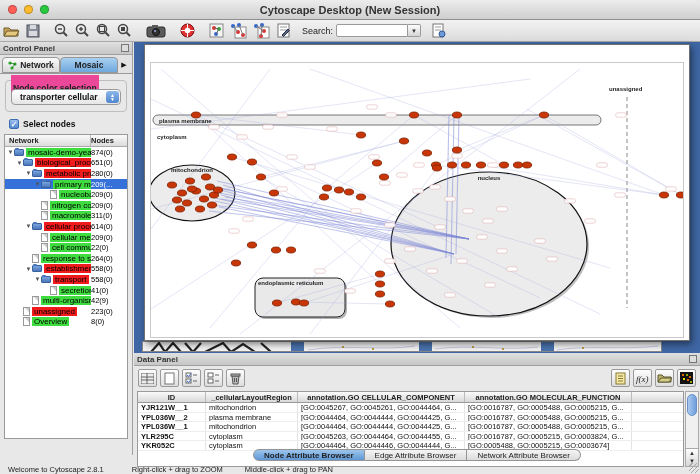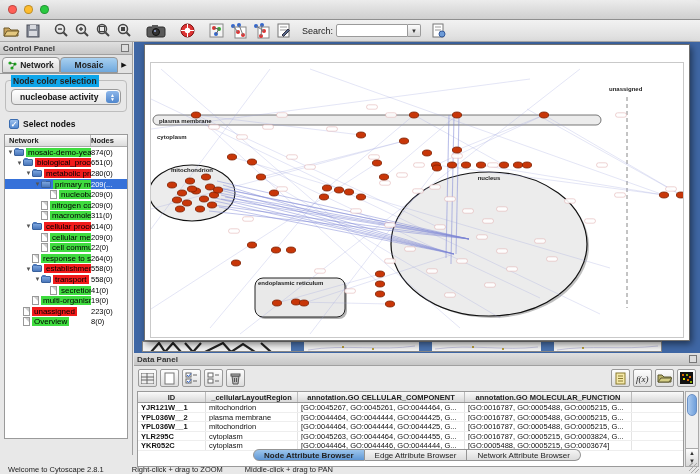--- a/index.html
+++ b/index.html
@@ -21,21 +21,21 @@
   .searchdrop{width:13px;height:13px;background:linear-gradient(#fdfdfd,#d5d5d5);border:1px solid #9a9a9a;border-left:none;border-radius:0 2px 2px 0;display:flex;align-items:center;justify-content:center;font-size:6px;color:#333;}
   
   .cpanel{position:absolute;left:0;top:42px;width:133px;height:413px;background:#e8e8e8;border-right:1px solid #9f9f9f;}
   .panhead{height:13px;background:linear-gradient(#e0e0e0,#c6c6c6);border-bottom:1px solid #a0a0a0;display:flex;align-items:center;font-size:8px;font-weight:bold;color:#333;padding:0 3px;}
   .panhead .flt{margin-left:auto;width:8px;height:8px;border:1px solid #777;background:#ddd;position:relative;}
   .cptabs{display:flex;align-items:flex-end;height:19px;padding:2px 2px 0 2px;border-bottom:1px solid #9a9a9a;background:#e2e2e2;}
   .cptab{flex:1;height:16px;display:flex;align-items:center;justify-content:center;gap:3px;font-size:8.5px;font-weight:bold;color:#222;background:linear-gradient(#fbfbfb,#d8d8d8);border:1px solid #969696;border-radius:4px 4px 0 0;}
   .cptab.sel{background:linear-gradient(#a8d0f0,#6fa8dd);}
   .tabarrow{width:12px;height:16px;display:flex;align-items:center;justify-content:center;font-size:7px;color:#111;}
   .groupbox{margin:6px 5px 2px 5px;border:1px solid #bdbdbd;border-radius:4px;padding:8px 5px 6px 5px;position:relative;}
-  .groupbox .glabel{position:absolute;top:-6px;left:5px;background:#0ea5e9;font-size:8.5px;font-weight:bold;color:#222;padding:1px 2px;}
+  .groupbox .glabel{position:absolute;top:-6px;left:5px;background:#ec4899;font-size:8.5px;font-weight:bold;color:#222;padding:8px 2px;}
   .dropdown{height:16px;background:linear-gradient(#ffffff,#e6e6e6);border:1px solid #9a9a9a;border-radius:4px;display:flex;align-items:center;font-size:8.5px;font-weight:bold;color:#111;padding-left:8px;position:relative;}
   .dropdown .stepper{position:absolute;right:1px;top:1px;bottom:1px;width:13px;background:linear-gradient(#8db7ea,#4f86cc);border-radius:3px;display:flex;flex-direction:column;align-items:center;justify-content:center;color:#fff;font-size:5px;line-height:4px;}
   .checkrow{display:flex;align-items:center;gap:4px;margin:7px 0 5px 9px;}
   .checkbox{width:10px;height:10px;background:linear-gradient(#9cc1ee,#5187cf);border:1px solid #3a6cb0;border-radius:2px;color:#fff;font-size:8px;line-height:10px;text-align:center;font-weight:bold;}
   .checklbl{font-size:8.5px;font-weight:bold;color:#111;}
   .treewrap{margin:2px 4px 0 4px;border:1px solid #9a9a9a;background:#fff;height:305px;overflow:hidden;}
   .treehead{display:flex;height:12px;border-bottom:1px solid #aaa;background:linear-gradient(#fafafa,#dcdcdc);font-size:7.5px;font-weight:bold;color:#222;}
   .treehead .c1{flex:1;padding:1px 0 0 4px;border-right:1px solid #bbb;}
   .treehead .c2{width:36px;padding:1px 3px 0 0;text-align:left;}
   .trow{display:flex;align-items:center;height:10.6px;font-size:8px;color:#000;white-space:nowrap;}
@@ -89,20 +89,21 @@
   .grip{position:absolute;right:1px;bottom:1px;width:10px;height:10px;background:repeating-linear-gradient(135deg,transparent 0 2px,#aaa 2px 3px);}
   svg{display:block;}
 </style>
 </head>
 <body>
 
 <div class="titlebar">
   <div class="tl r"></div>
   <div class="tl y"></div>
   <div class="tl g"></div>
+  <div class="wintitle">Cytoscape Desktop (New Session)</div>
 </div>
 
 <div class="toolbar">
   <div class="tbtn">
       <svg width="17" height="14">
         <path d="M1,12 L1,4 L6,4 L8,6 L15,6 L15,12 Z" fill="#c9a25a" stroke="#6e5a2a"></path>
         <path d="M1,12 L4,7 L16,7 L13,12 Z" fill="#e4c87f" stroke="#6e5a2a"></path>
       </svg>
     </div>
   <div class="tbtn">
@@ -232,21 +233,21 @@
       <span>Network</span>
     </div>
     <div class="cptab sel">
       <span>Mosaic</span>
     </div>
     <div class="tabarrow">▶</div>
   </div>
   <div class="groupbox">
     <div class="glabel">Node color selection</div>
     <div class="dropdown">
-      <span>nucleobase activity</span>
+      <span>transporter cellular</span>
       <span class="stepper">
           <span>▲</span>
           <span>▼</span>
         </span>
     </div>
   </div>
   <div class="checkrow">
     <div class="checkbox">✓</div>
     <div class="checklbl">Select nodes</div>
   </div>
@@ -337,21 +338,21 @@
         <div class="trow" style="padding-left: 38px;">
           <span class="arr"></span>
           <span class="ic leafico"></span>
           <span class="lbl green">secretion</span>
           <span class="cnt">41(0)</span>
         </div>
         <div class="trow" style="padding-left: 20px;">
           <span class="arr"></span>
           <span class="ic leafico"></span>
           <span class="lbl green">multi-organism pro</span>
-          <span class="cnt">19(0)</span>
+          <span class="cnt">42(9)</span>
         </div>
         <div class="trow" style="padding-left: 11px;">
           <span class="arr"></span>
           <span class="ic leafico"></span>
           <span class="lbl red">unassigned</span>
           <span class="cnt">223(0)</span>
         </div>
         <div class="trow" style="padding-left: 11px;">
           <span class="arr"></span>
           <span class="ic leafico"></span>

